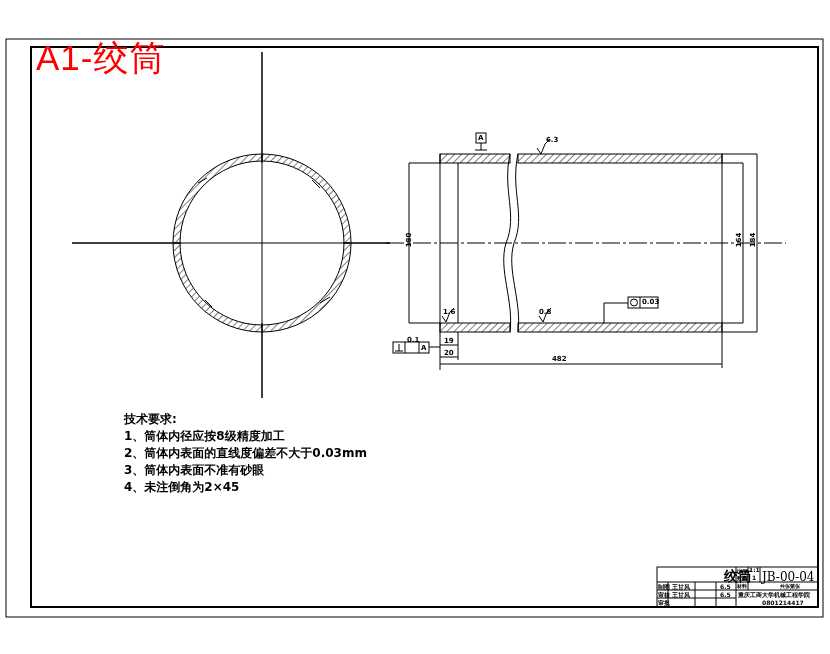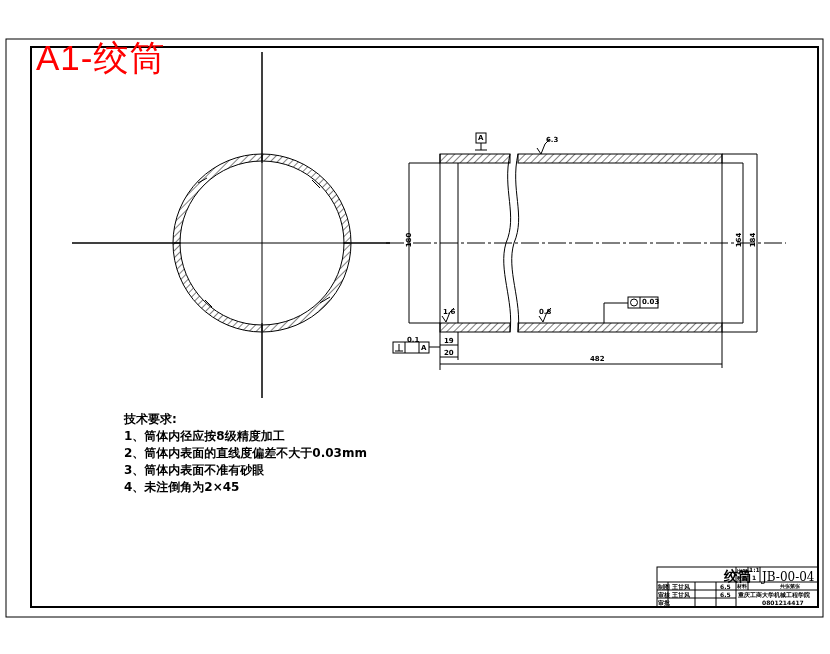--- a/index.html
+++ b/index.html
@@ -111,21 +111,21 @@
   <div>技术要求:</div>
   <div>1、筒体内径应按8级精度加工</div>
   <div>2、筒体内表面的直线度偏差不大于0.03mm</div>
   <div>3、筒体内表面不准有砂眼</div>
   <div>4、未注倒角为2×45</div>
 </div>
 
 <div class="tb" style="left:402px;top:236px;transform:rotate(-90deg);">180</div>
 <div class="tb" style="left:732px;top:236px;transform:rotate(-90deg);">164</div>
 <div class="tb" style="left:746px;top:236px;transform:rotate(-90deg);">184</div>
-<div class="tb" style="left:590px;top:355px;">482</div>
+<div class="tb" style="left:552px;top:355px;">482</div>
 <div class="tb" style="left:444px;top:337px;">19</div>
 <div class="tb" style="left:444px;top:349px;">20</div>
 <div class="tb" style="left:478px;top:134px;">A</div>
 <div class="tb" style="left:538px;top:136px;margin-left:8px;">6.3</div>
 <div class="tb" style="left:443px;top:308px;">1.6</div>
 <div class="tb" style="left:539px;top:308px;">0.8</div>
 <div class="tb" style="left:642px;top:298px;">0.03</div>
 <div class="tb" style="left:407px;top:336px;">0.1</div>
 <div class="tb" style="left:421px;top:344px;">A</div>
 

